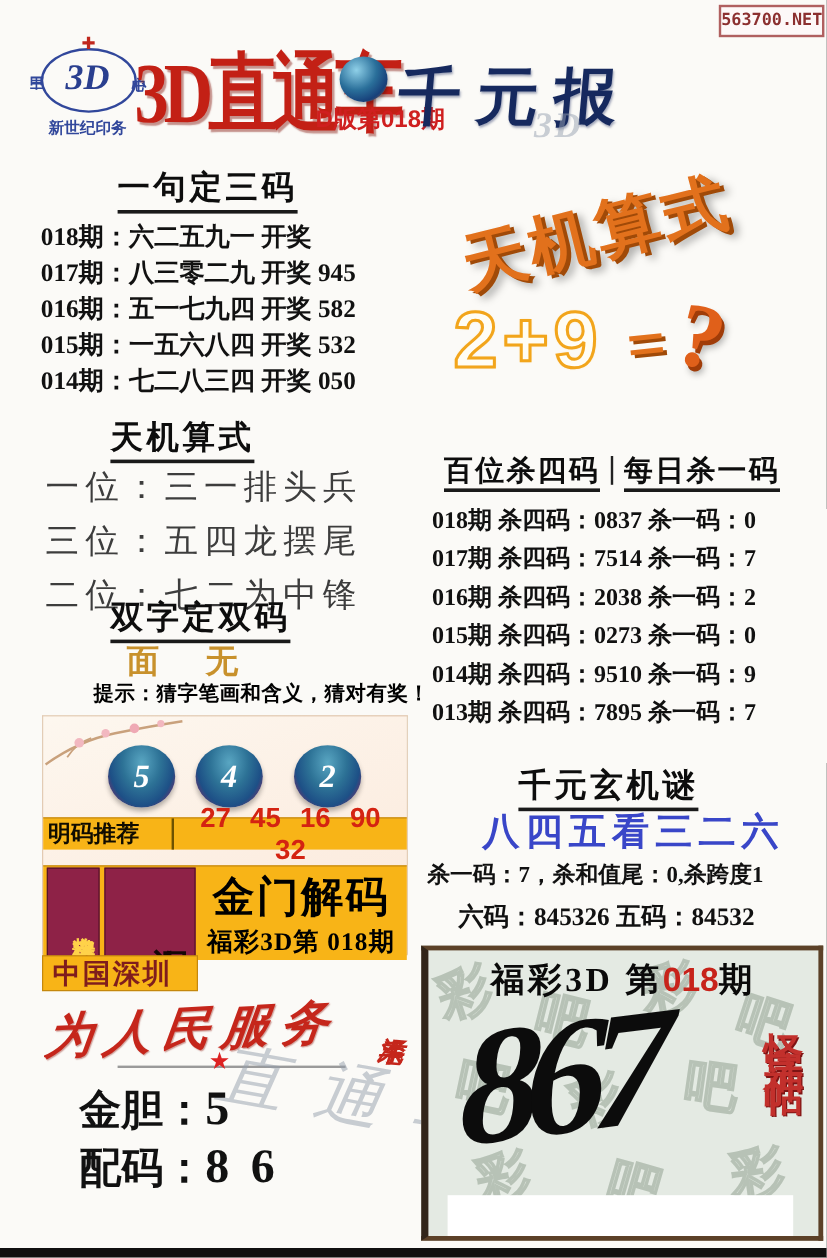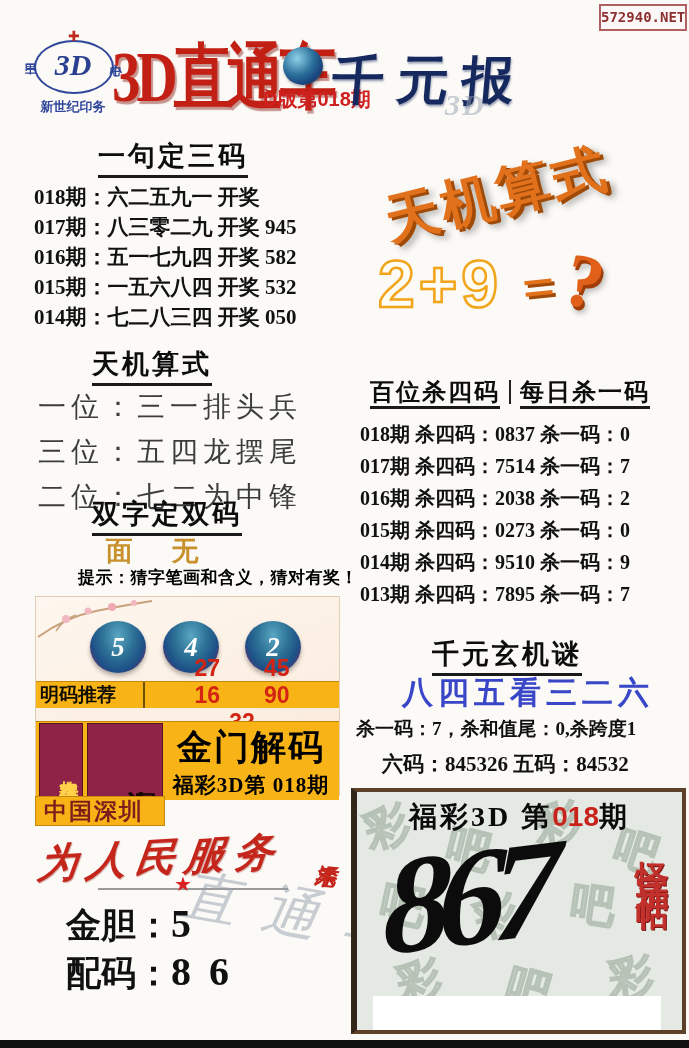--- a/index.html
+++ b/index.html
@@ -64,21 +64,21 @@
     background:radial-gradient(ellipse at 50% 28%, #59a6c2 0%, #2d7296 40%, #1d4f86 68%, #8a2a62 90%, #641d49 100%);
     box-shadow:0 3px 4px rgba(0,0,0,.3);
     color:#fff; font-size:27px; font-weight:bold; font-style:italic; }
   .ball-1 { left:54px; top:24px; } .ball-2 { left:127px; top:24px; } .ball-3 { left:209px; top:24px; }
   .mingma-strip { position:absolute; left:0; top:84px; width:100%; height:27px;
     background:#f8b417; border-top:1px solid rgba(120,70,0,.4);
     display:flex; align-items:center; }
   .mingma-label { width:109px; padding-left:4px; font-size:19px; font-weight:900; color:#100c00;
     border-right:2px solid #6d5200; white-space:nowrap; }
   .mingma-nums { flex:1; text-align:center; }
-  .mingma-nums span { font-size:23px; font-weight:900; color:#d42312; margin:0 20px;
+  .mingma-nums span { font-size:23px; font-weight:900; color:#d42312; margin:0 6px;
     font-family:"Liberation Sans",sans-serif; }
   .lower-strip { position:absolute; left:0; top:124px; width:100%; height:79px;
     background:#f8b417; display:flex; border-top:1px solid rgba(120,70,0,.4); }
   .dingge-box { margin:1px 0 1px 3px; width:44px; height:86px; background:#8e2247;
     border:1px solid #55132a; writing-mode:vertical-rl; text-align:center;
     font-size:19px; font-weight:900; color:#ffd24a; letter-spacing:1px; padding-top:2px; }
   .hanshan-box { margin:1px 0 1px 4px; width:76px; height:86px; background:#8e2247;
     border:1px solid #55132a; writing-mode:vertical-rl; text-align:center;
     font-size:31px; font-weight:900; color:#160606; letter-spacing:0px; }
   .jinmen-area { flex:1; text-align:center; }
@@ -162,21 +162,21 @@
   .gz-white { position:absolute; left:16px; bottom:0px; width:288px; height:34px; background:#fff; }
   
   .bottom-bar { position:absolute; left:0; top:1040px; width:689px; height:8px; background:#101010; }
 </style>
 </head>
 <body>
 
 <div class="page">
 
   <div class="site-box">
-    <span>572940.NET</span>
+    <span>563700.NET</span>
   </div>
 
   <div class="logo">
     <span class="logo-oval"></span>
     <span class="logo-cross">✚</span>
     <span class="logo-left">三甲</span>
     <span class="logo-center">3D</span>
     <span class="logo-right">心中</span>
     <span class="logo-bottom">新世纪印务</span>
   </div>

